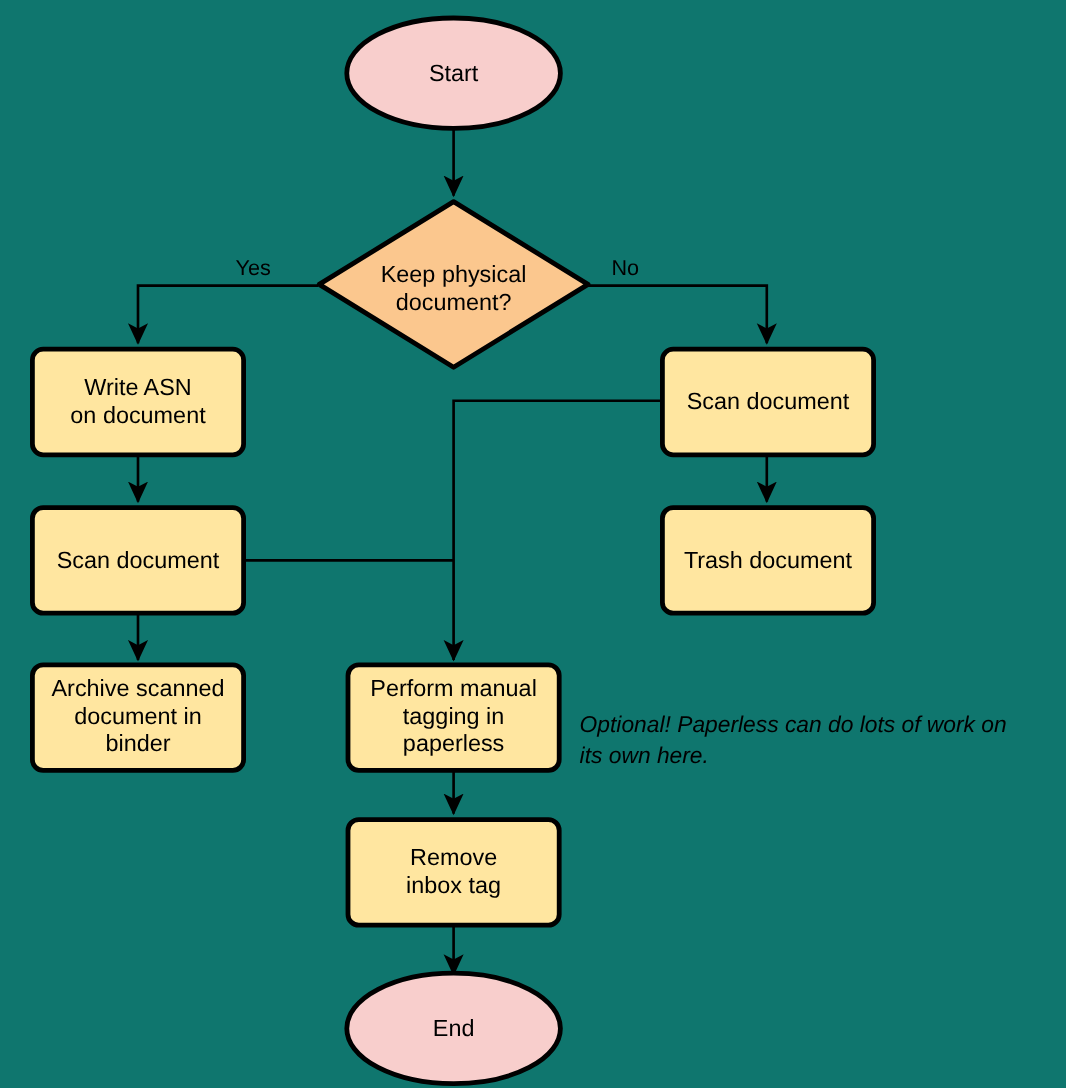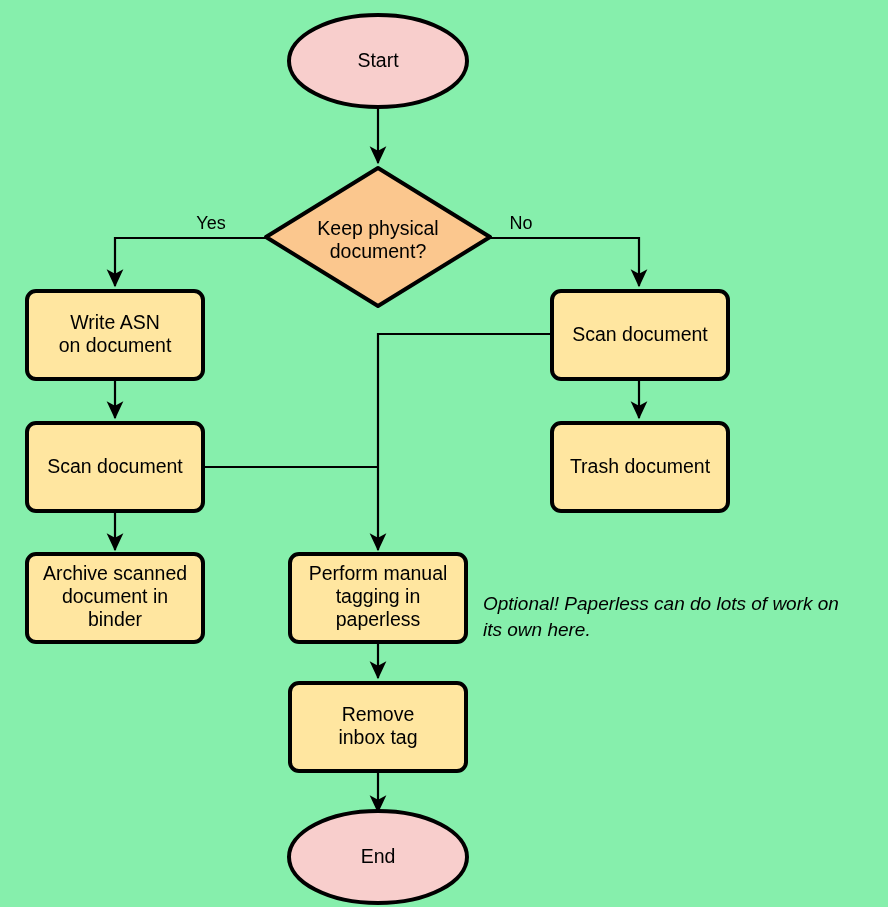--- a/index.html
+++ b/index.html
@@ -11,21 +11,21 @@
   body {
     font-family: "Liberation Sans", sans-serif;
     width: 888px;
     height: 907px;
     overflow: hidden;
   }
   #flow-root {
     position: relative;
     width: 888px;
     height: 907px;
-    background: #86efac;
+    background: #0f766e;
   }
   #flow-svg {
     position: absolute;
     left: 0;
     top: 0;
     width: 888px;
     height: 907px;
     display: block;
   }
   .node-text {

